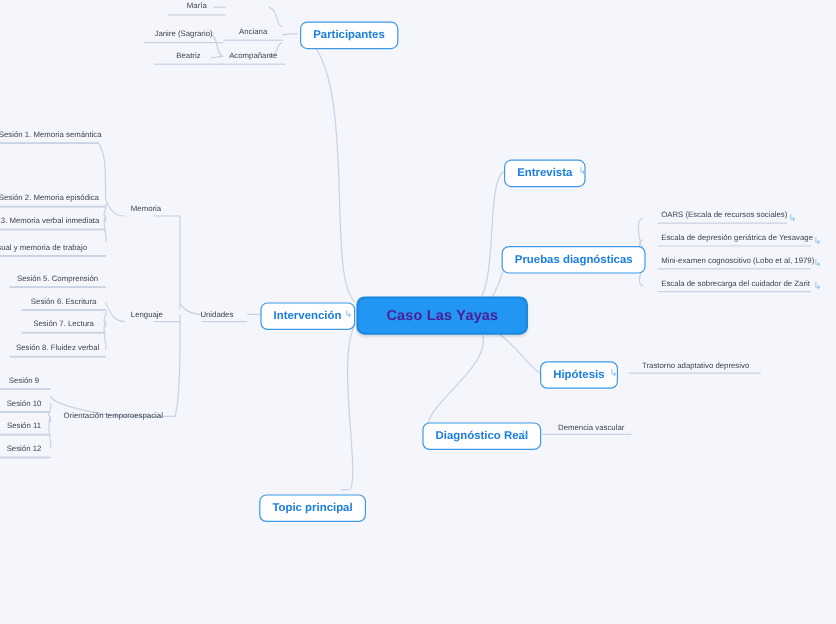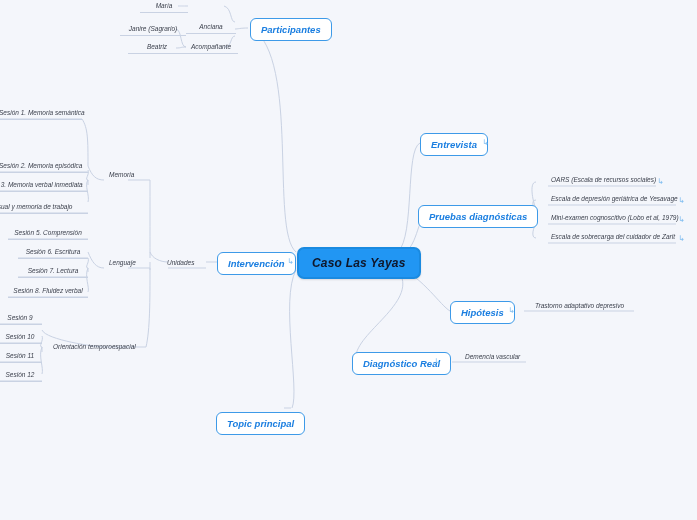--- a/index.html
+++ b/index.html
@@ -5,32 +5,32 @@
   html,body{margin:0;padding:0;}
   body{
     width:697px;height:520px;
     background:#f4f6fb;
     font-family:"Liberation Sans","DejaVu Sans",sans-serif;
     overflow:hidden;
     position:relative;
   }
   #canvas{position:absolute;inset:0;}
   svg#links{position:absolute;left:0;top:0;width:697px;height:520px;pointer-events:none;}
-  .node{position:absolute;box-sizing:border-box;white-space:nowrap;font-style:italic;}
+  .node{position:absolute;box-sizing:border-box;white-space:nowrap;}
 
   
   .root{
     background:#2196f3;
-    color:#0f172a;
+    color:#4c1d95;
     border:2px solid #1a8ae0;
     border-radius:7px;
     font-size:12px;
     font-weight:bold;
     letter-spacing:.2px;
-    padding:7px 13px;
+    padding:7px 23px;
     text-align:center;
     box-shadow:0 1px 2px rgba(0,0,0,.12);
   }
   
   .branch{
     background:#ffffff;
     color:#1a7ee0;
     border:1.6px solid #3d9ae8;
     border-radius:6px;
     font-size:9.5px;

